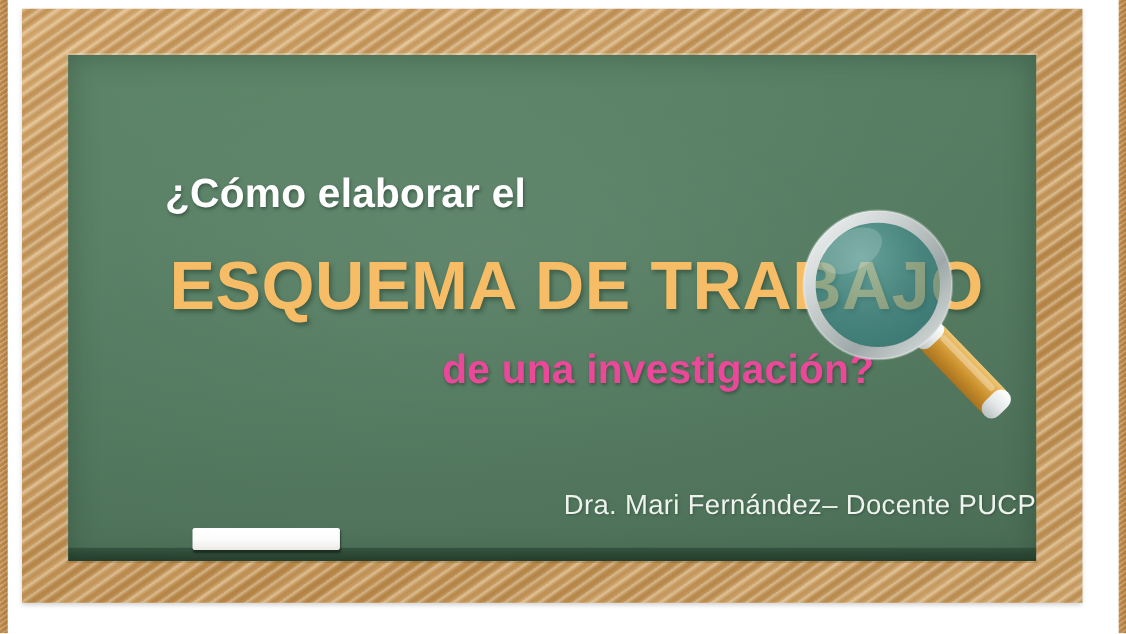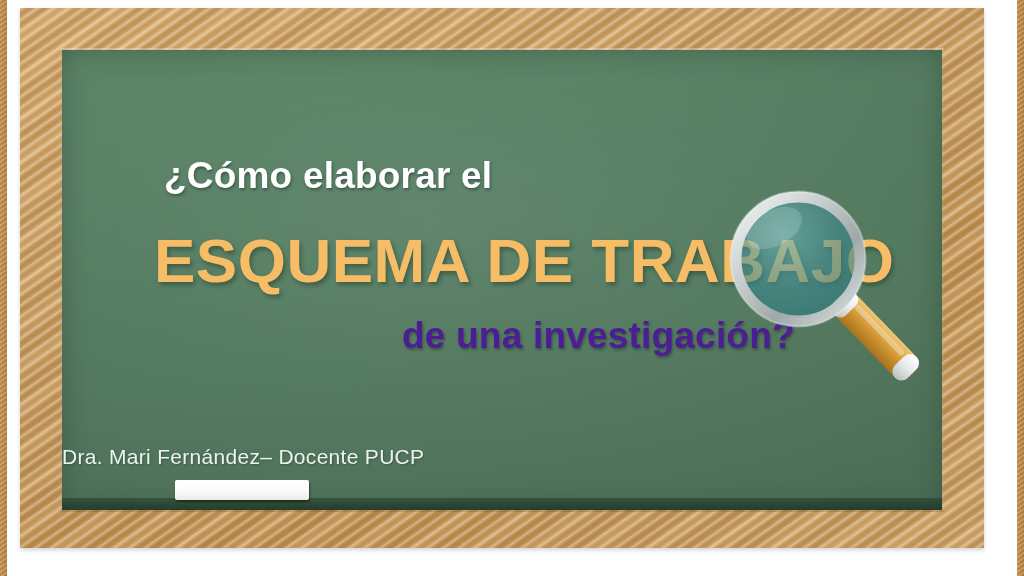--- a/index.html
+++ b/index.html
@@ -136,55 +136,54 @@
   .line-top {
     position: absolute;
     left: 88px;
     top: 105px;
     color: #ffffff;
     font-size: 37px;
     font-weight: bold;
     letter-spacing: 0.2px;
     text-shadow: 1px 2px 3px rgba(20,40,28,0.45);
     white-space: nowrap;
-    margin-left: 14px;
   }
 
   .line-main {
     position: absolute;
     left: 92px;
     top: 175px;
     color: #f7bd66;
     font-size: 62px;
     font-weight: bold;
     letter-spacing: 0.5px;
     text-shadow: 2px 3px 4px rgba(20,40,28,0.40);
     white-space: nowrap;
   }
 
   .line-bottom {
     position: absolute;
     left: 340px;
     top: 265px;
-    color: #4c1d95;
+    color: #ec4899;
     font-size: 37px;
     font-weight: bold;
     letter-spacing: 0.2px;
     text-shadow: 1px 2px 3px rgba(20,40,28,0.45);
     white-space: nowrap;
   }
 
   .byline {
     position: absolute;
     left: 0;
     top: 395px;
     width: 880px;
-    text-align: left;
+    text-align: right;
     color: #eef3ee;
-    font-size: 21px;
+    font-size: 25px;
     font-weight: normal;
     letter-spacing: 0.3px;
     text-shadow: 1px 1px 2px rgba(20,40,28,0.35);
   }
 
   
   .magnifier {
     position: absolute;
     left: 718px;
     top: 186px;

